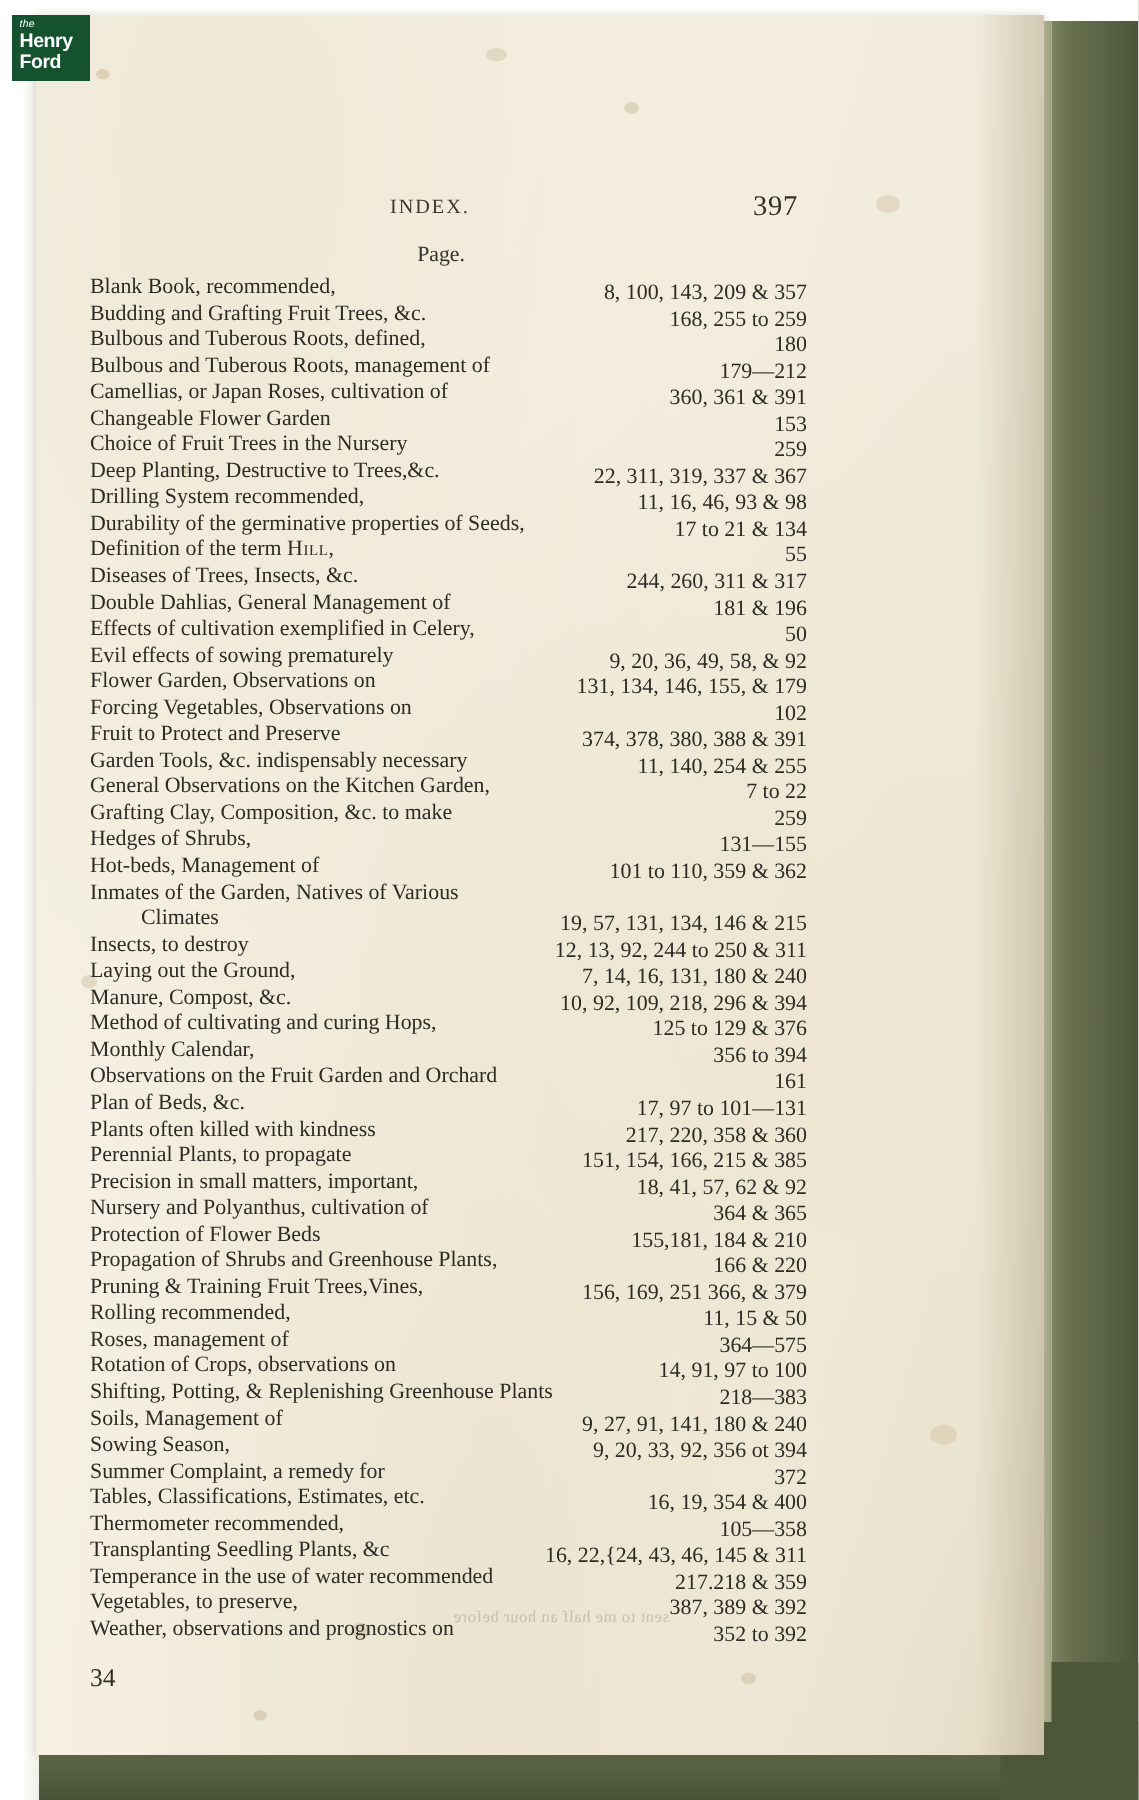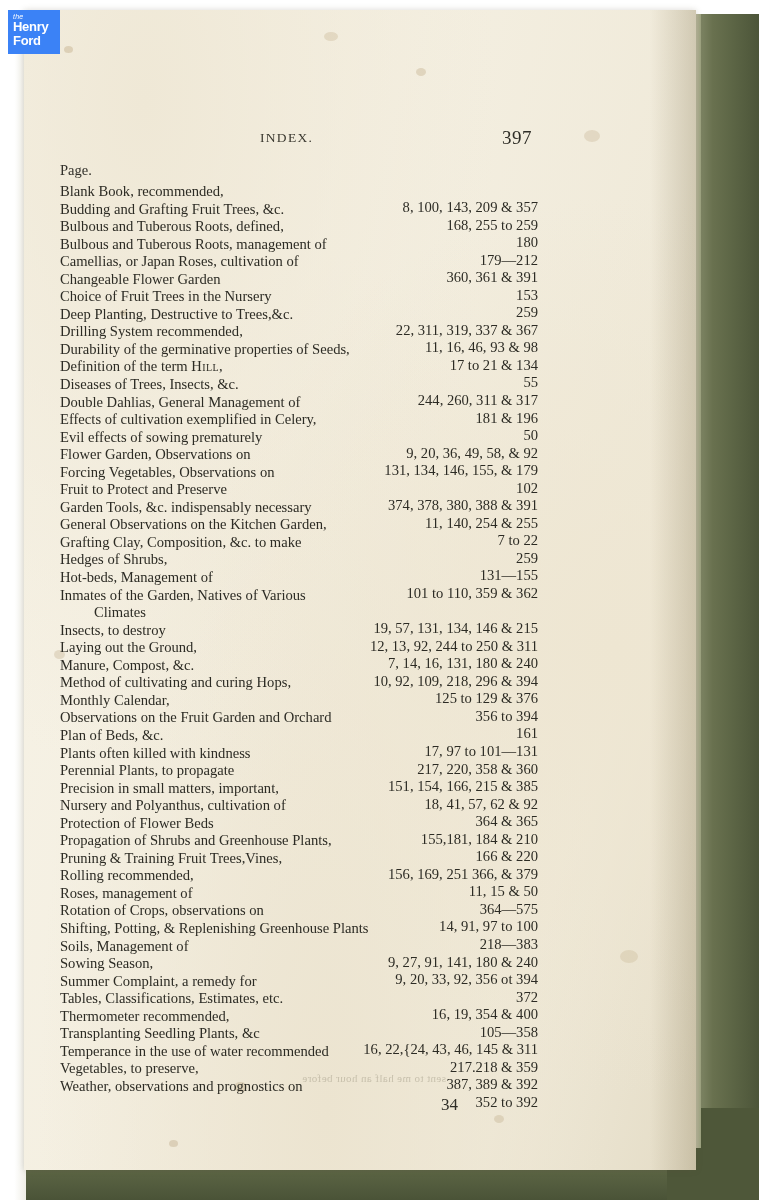--- a/index.html
+++ b/index.html
@@ -92,21 +92,21 @@
     pointer-events: none;
   }
 
   
   .hf-logo {
     position: absolute;
     left: 8px;
     top: 10px;
     width: 52px;
     height: 44px;
-    background: #3b82f6;
+    background: #14532d;
     color: #ffffff;
     font-family: "Liberation Sans", sans-serif;
     line-height: 1.03;
     padding: 3px 4px 0 5px;
     box-sizing: border-box;
     z-index: 20;
   }
   .hf-logo .the {
     font-size: 7px;
     font-style: italic;
@@ -149,21 +149,21 @@
   }
   .head-page {
     position: absolute;
     right: 6px;
     top: -3px;
     font-size: 19px;
     letter-spacing: .5px;
     color: #2f2e27;
   }
   .page-word {
-    text-align: left;
+    text-align: center;
     font-size: 14.5px;
     padding-right: 10px;
     margin-bottom: 4px;
     color: #31302a;
   }
 
   ul.index-list {
     list-style: none;
     margin: 0;
     padding: 0;
@@ -175,34 +175,34 @@
     line-height: 17.55px;
     white-space: nowrap;
     color: #2c2b24;
   }
   li .entry {
     display: inline-block;
   }
   li .pages {
     position: absolute;
     right: 0;
-    top: 16px;
+    top: 4px;
     white-space: nowrap;
   }
   li.cont .entry {
     padding-left: 34px;
   }
   li .smallcaps {
     font-variant: small-caps;
     letter-spacing: .4px;
   }
 
   .signature {
-    margin-top: 0;
-    text-align: right;
+    margin-top: 14px;
+    text-align: left;
     font-size: 17px;
     padding-right: 80px;
     color: #2f2e27;
   }
 
   .bleed-ghost {
     position: absolute;
     left: 92px;
     top: 1062px;
     width: 330px;

